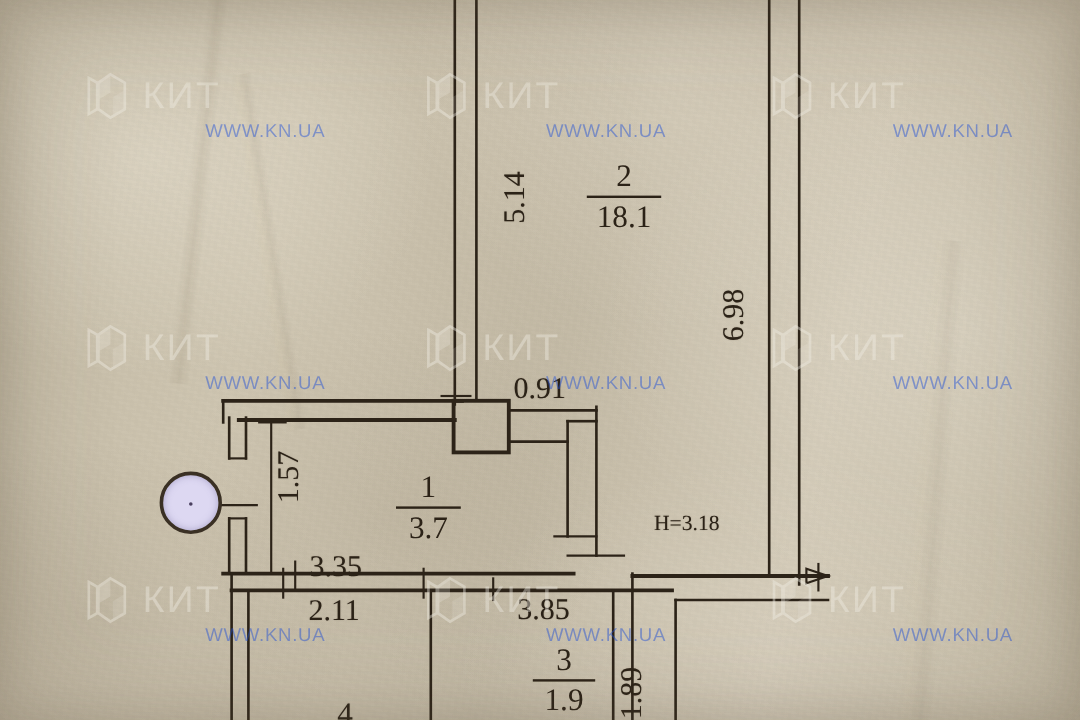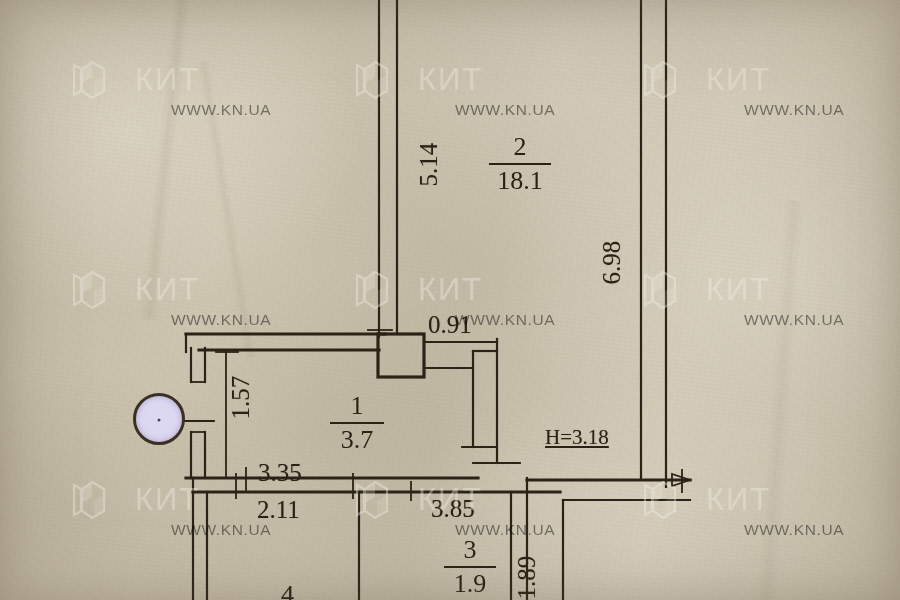--- a/index.html
+++ b/index.html
@@ -46,21 +46,21 @@
   .w-hair{stroke-width:1.8;}
   
   .lbl{
     position:absolute;color:#2b2217;
     font-family:"Liberation Serif", serif;
     white-space:nowrap;line-height:1;
     text-shadow:0 0 1px rgba(60,48,32,.35);
   }
   .rot{transform-origin:50% 50%;}
   .dim{font-size:25px;}
-  .hgt{font-size:21px;text-decoration:underline;}
+  .hgt{font-size:18px;}
   .roomno{
     position:absolute;text-align:center;color:#2b2217;
     font-family:"Liberation Serif", serif;line-height:1.06;
   }
   .roomno .num{font-size:26px;display:block;}
   .roomno .bar{
     display:block;height:0;border-top:2.4px solid #2b2217;
     margin:2px auto 2px auto;
   }
   .roomno .area{font-size:26px;display:block;}
@@ -70,29 +70,29 @@
     background:#ddd8f2;
     border:3px solid #3a3024;
     box-shadow:inset 0 0 6px rgba(120,112,160,.5);
   }
   #penmark .dot{
     position:absolute;left:50%;top:52%;width:3px;height:3px;
     background:#4a4060;border-radius:50%;transform:translate(-50%,-50%);
   }
   
   .wm{position:absolute;pointer-events:none;user-select:none;}
-  .wm-logo{display:flex;align-items:center;gap:25px;opacity:.42;}
+  .wm-logo{display:flex;align-items:center;gap:9px;opacity:.42;}
   .wm-logo svg{display:block;}
   .wm-logo .kt{
     font-family:"Liberation Sans", sans-serif;font-size:31px;
     letter-spacing:2px;color:#f2efe6;font-weight:400;opacity:.95;
   }
   .wm-url{
     font-family:"Liberation Sans", sans-serif;font-size:15.5px;
-    letter-spacing:.6px;color:#000000;opacity:.46;white-space:nowrap;
+    letter-spacing:.6px;color:#1d4ed8;opacity:.46;white-space:nowrap;
   }
   .vign{
     position:absolute;inset:0;pointer-events:none;
     box-shadow:inset 0 0 90px rgba(90,76,56,.28), inset 0 0 30px rgba(90,76,56,.14);
   }
 </style>
 </head>
 <body>
 
 <div id="stage">

